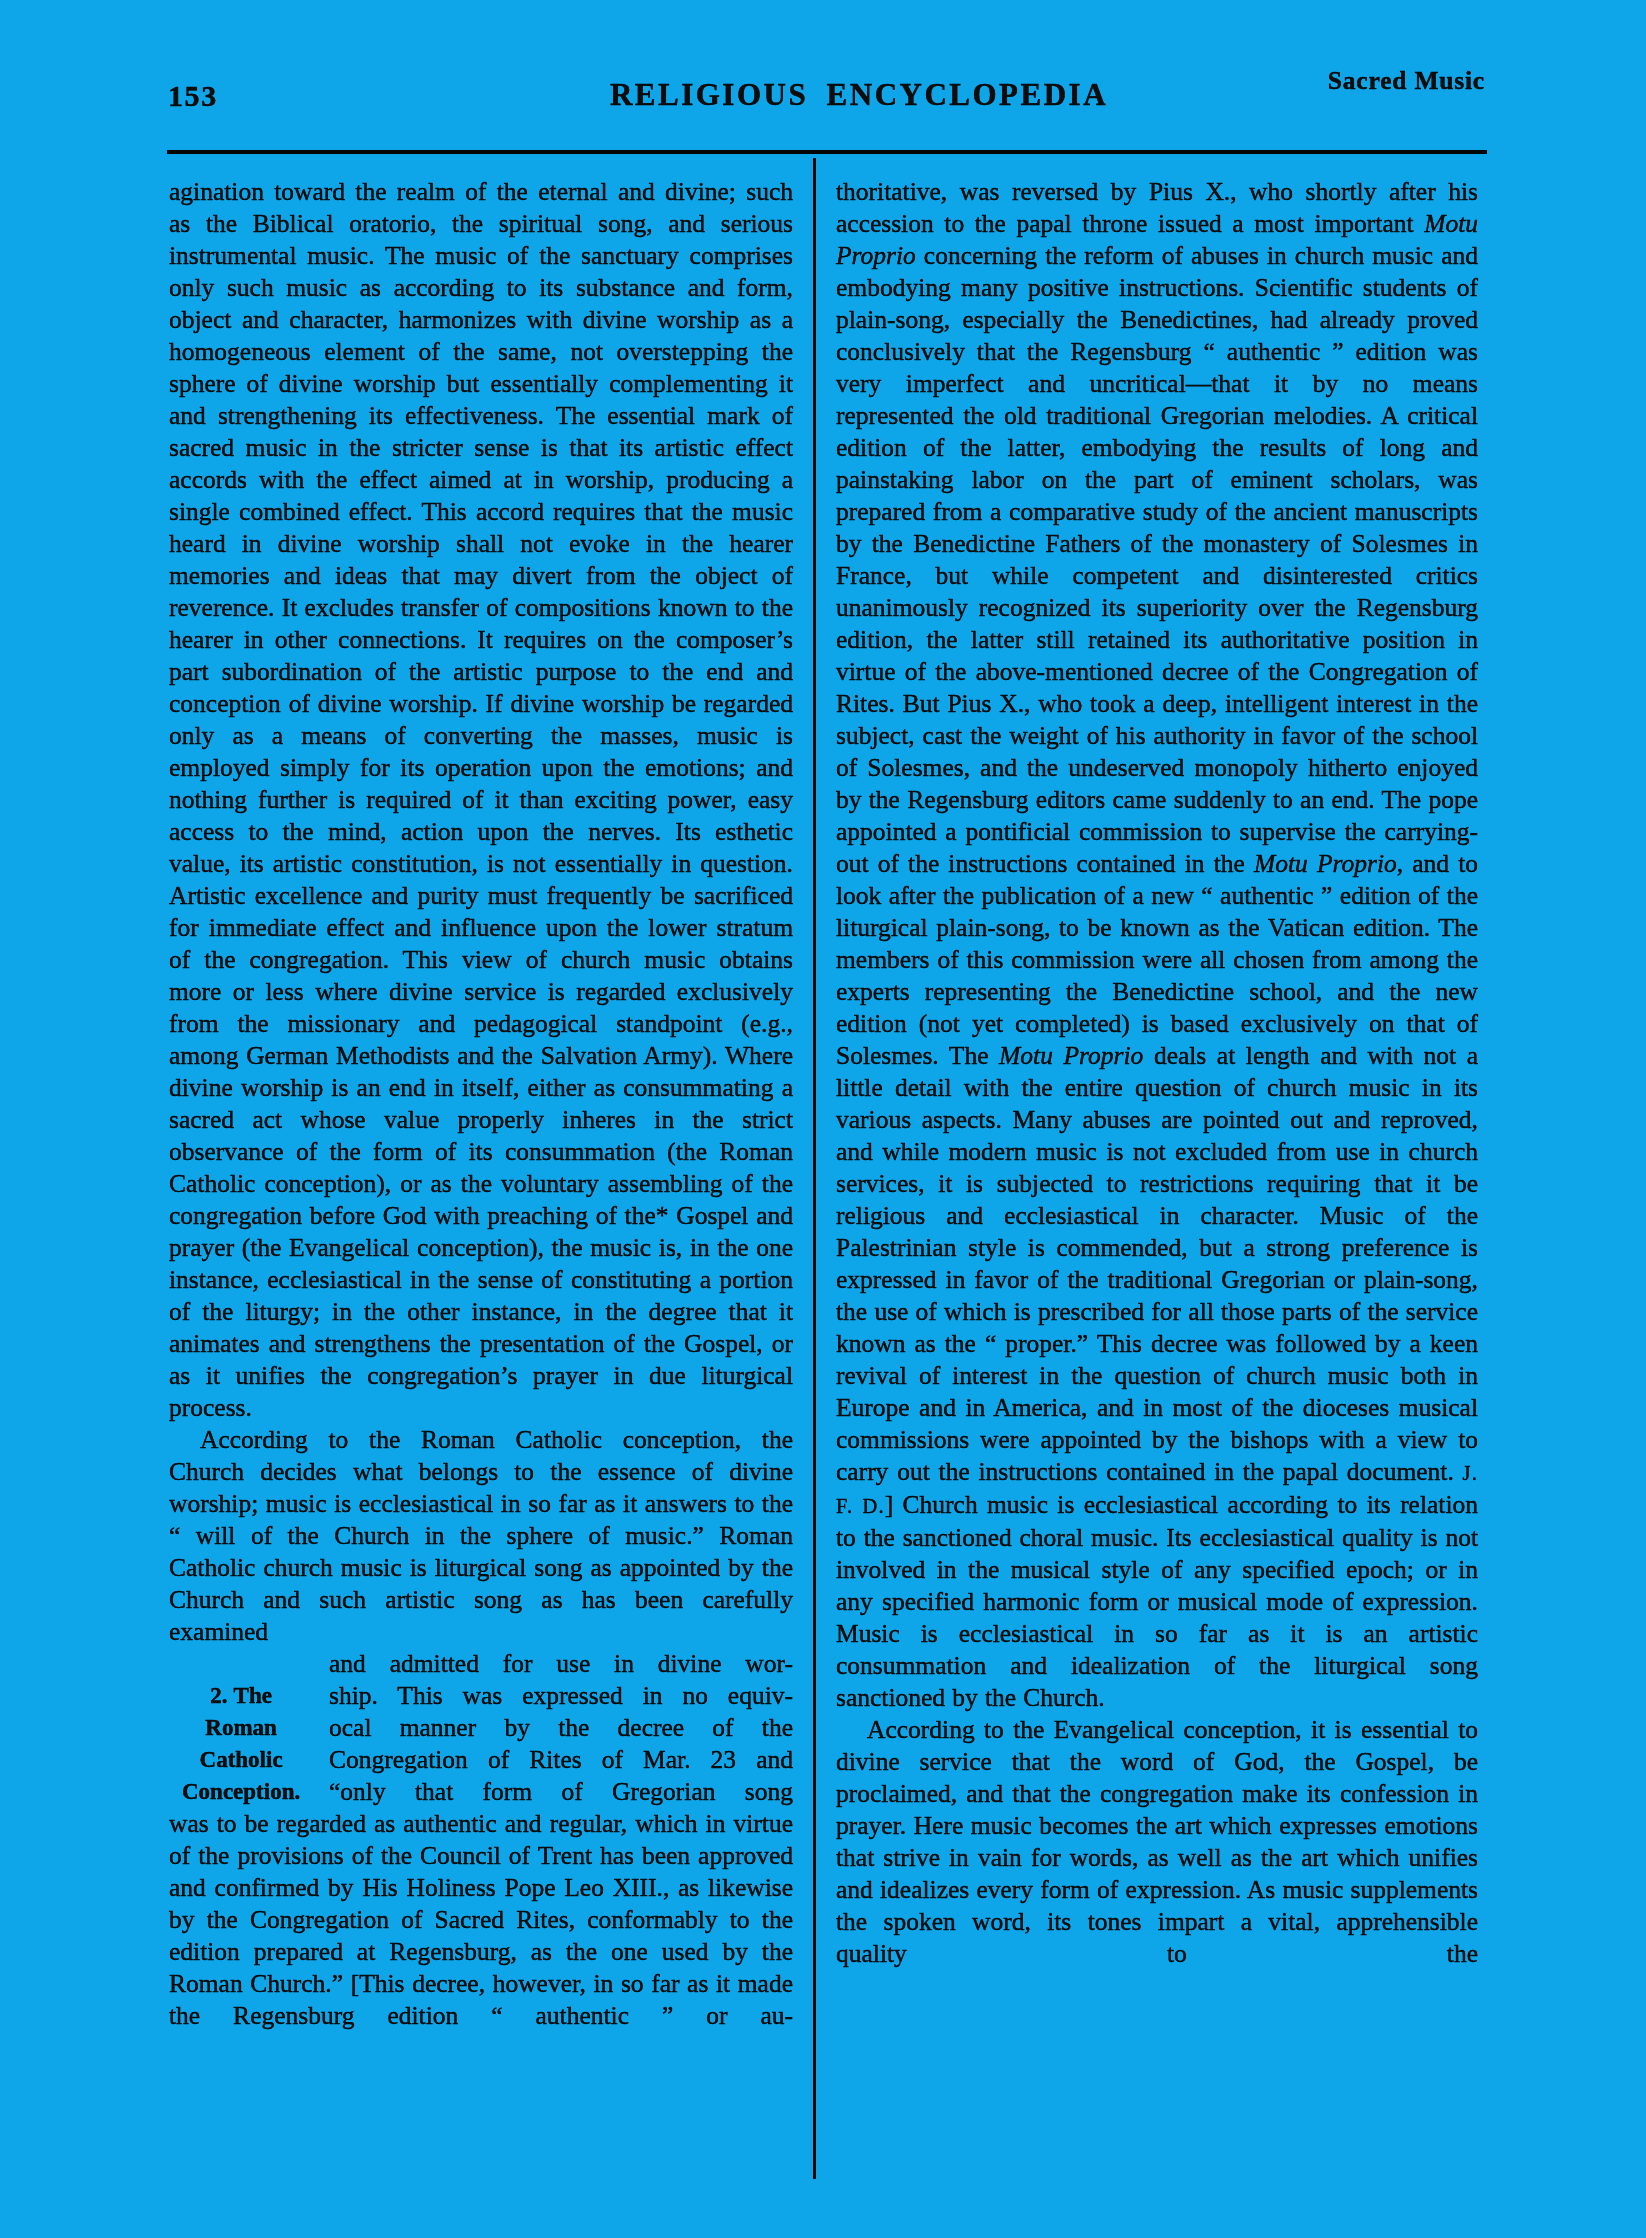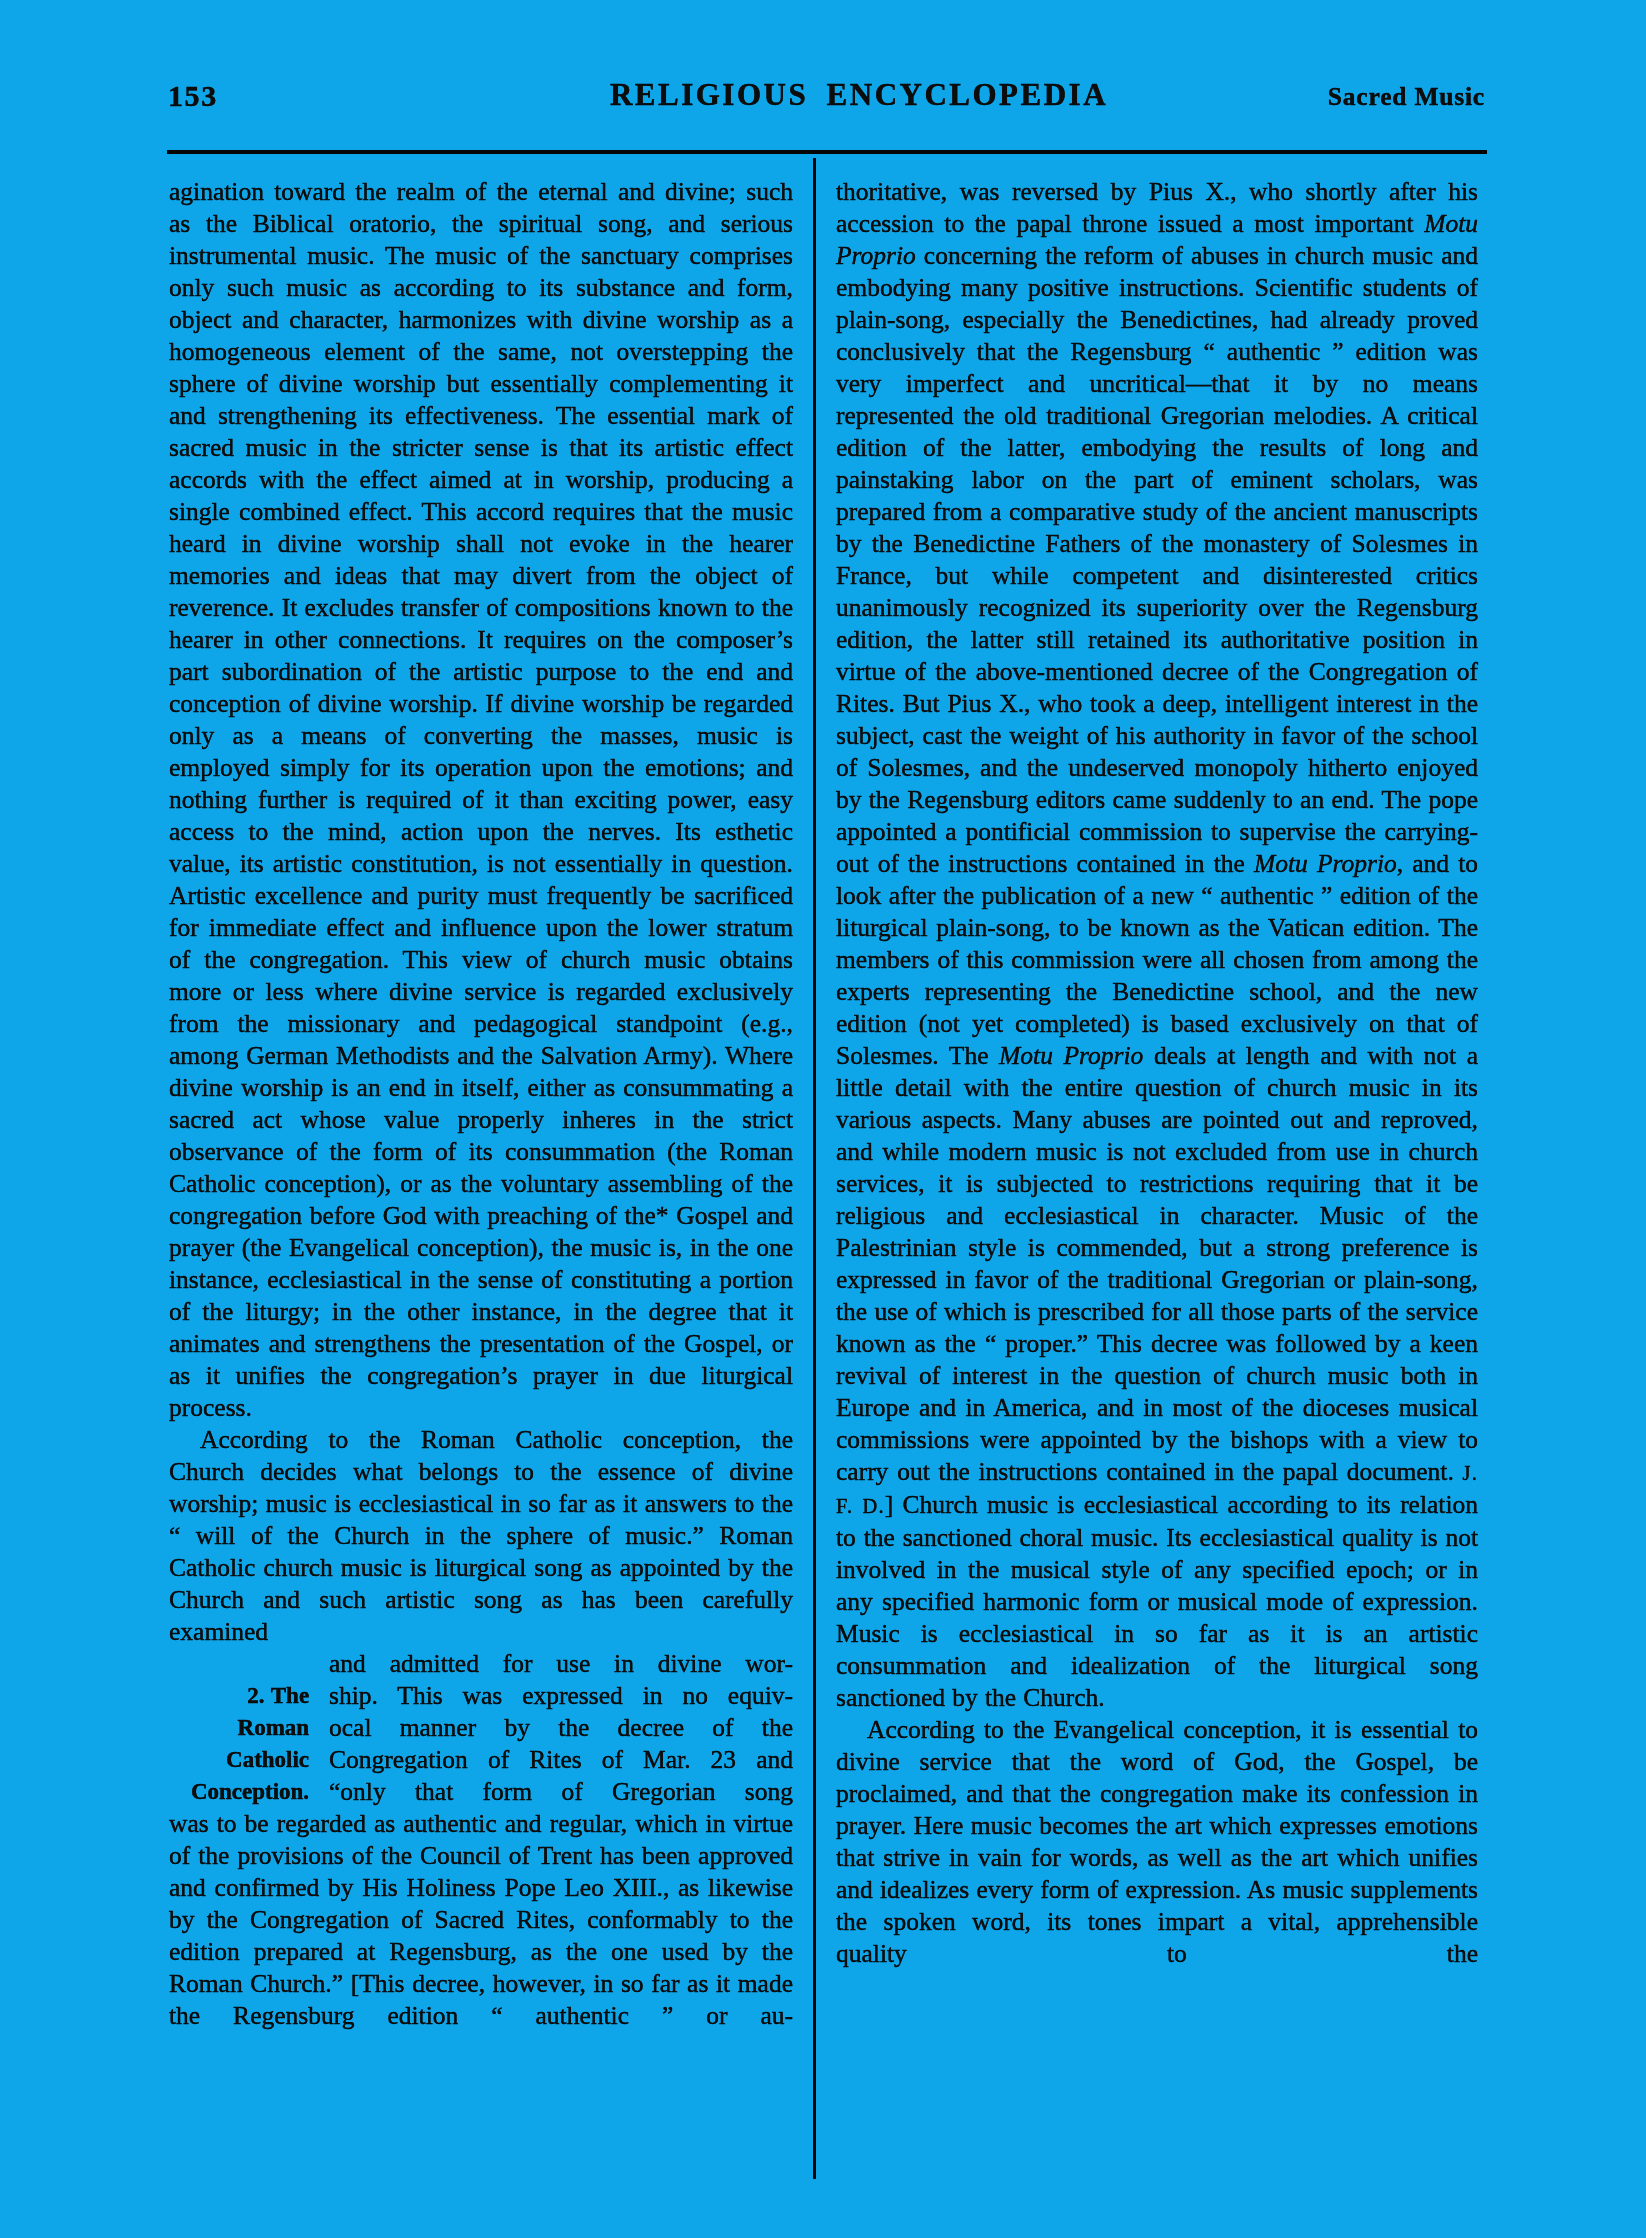--- a/index.html
+++ b/index.html
@@ -7,39 +7,39 @@
     position:relative;width:1646px;height:2239px;margin:0 auto;
     background:#0ea5e9;color:#0d0d0d;overflow:hidden;
     font-family:"Liberation Serif","DejaVu Serif",serif;
     -webkit-text-stroke:0.3px #0d0d0d;
     text-shadow:0 0 0.4px rgba(10,10,10,.85);
   }
   
   .pagenum{position:absolute;left:168px;top:79px;font-size:30px;font-weight:bold;letter-spacing:1.6px;}
   .head-title{position:absolute;left:0;top:77px;width:100%;text-align:center;
     font-size:31px;font-weight:bold;letter-spacing:2.5px;word-spacing:8.2px;padding-left:36px;}
-  .head-section{position:absolute;right:161px;top:82px;font-size:25.5px;font-weight:bold;letter-spacing:0.8px;}
+  .head-section{position:absolute;right:161px;top:66px;font-size:25.5px;font-weight:bold;letter-spacing:0.8px;}
   .head-rule{position:absolute;left:167px;top:150px;width:1320px;height:4.1px;background:#050505;}
   .col-divider{position:absolute;left:813px;top:158px;width:2.5px;height:2021px;background:#050505;}
   
   .col{position:absolute;top:176px;font-size:25.5px;line-height:32px;
     text-align:justify;word-spacing:0.8px;}
   .col-left{left:169px;width:624px;}
   .col-right{left:836px;width:642px;}
   .col p{margin:0;padding:0;}
   .indent{text-indent:31px;}
   .forcejust{text-align-last:justify;}
   em{font-style:italic;}
   .smallcaps{font-size:0.8em;letter-spacing:1.2px;}
   
   .sidenote-block{position:relative;}
   .indented{margin-left:160px;}
   .jline{text-align:justify;text-align-last:justify;}
   .sidenote{position:absolute;left:4.1px;top:32px;width:136px;
-    font-weight:bold;text-align:right;white-space:nowrap;font-size:23px;}
+    font-weight:bold;text-align:center;white-space:nowrap;font-size:23px;}
 </style>
 </head>
 <body>
 
 <div class="page">
 
   <span class="pagenum">153</span>
   <span class="head-title">RELIGIOUS ENCYCLOPEDIA</span>
   <span class="head-section">Sacred Music</span>
   <div class="head-rule"></div>

